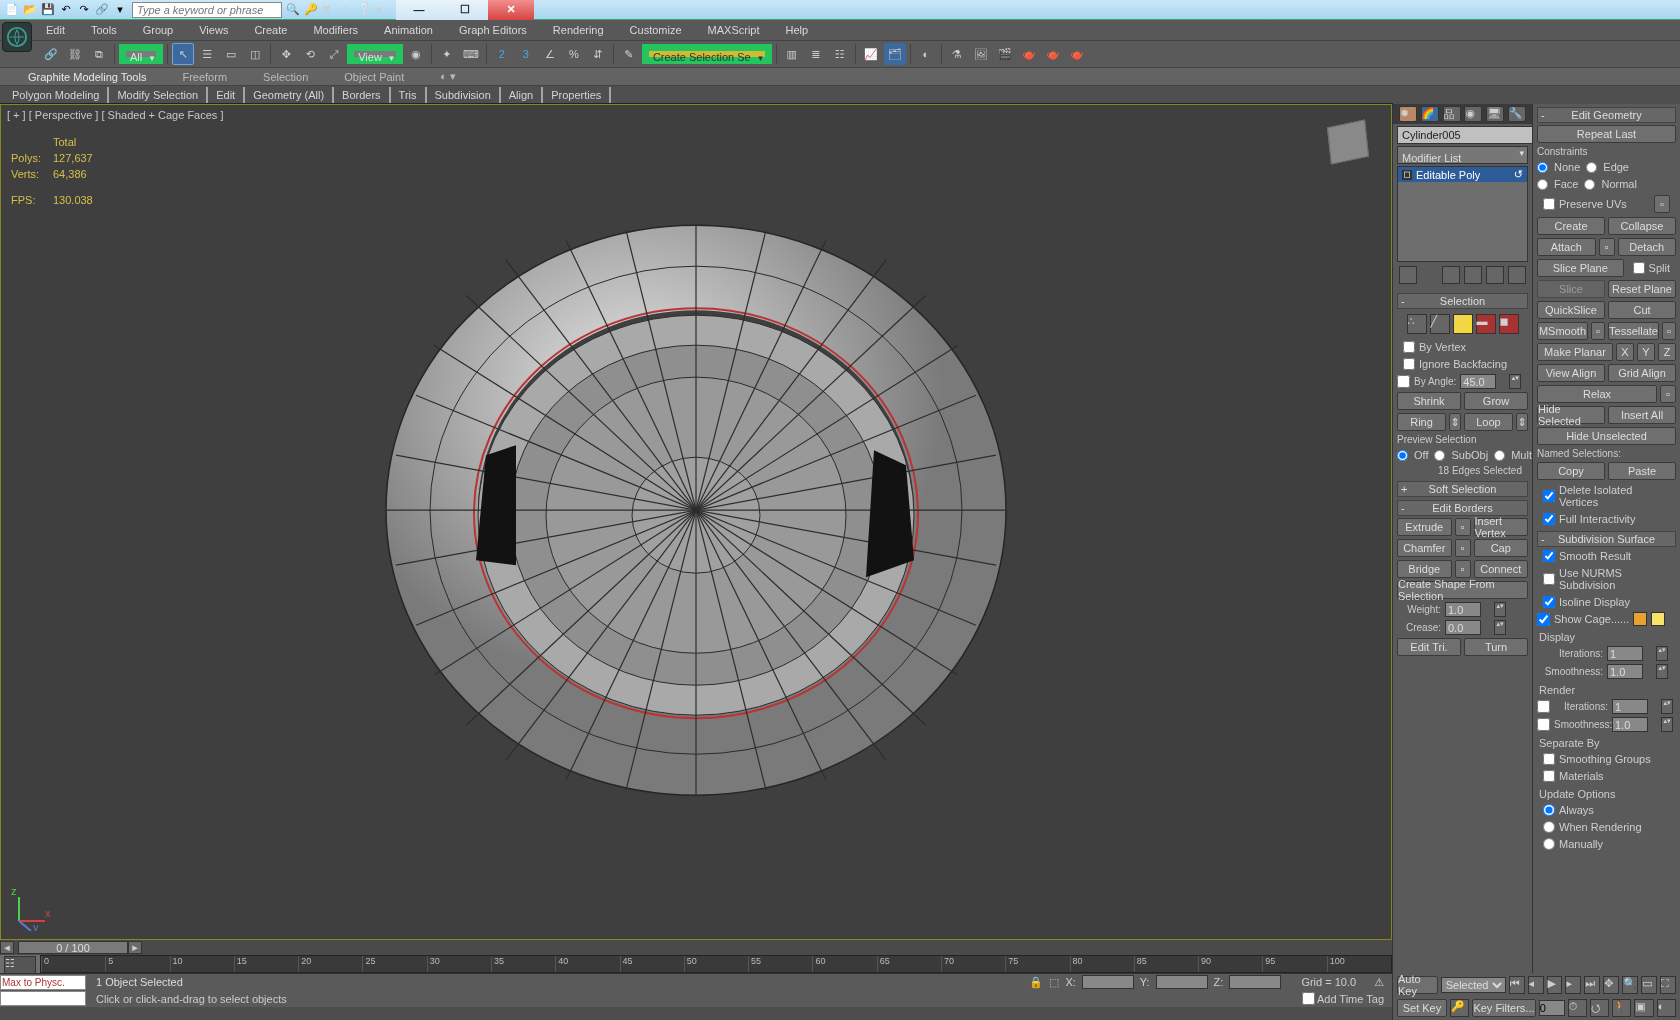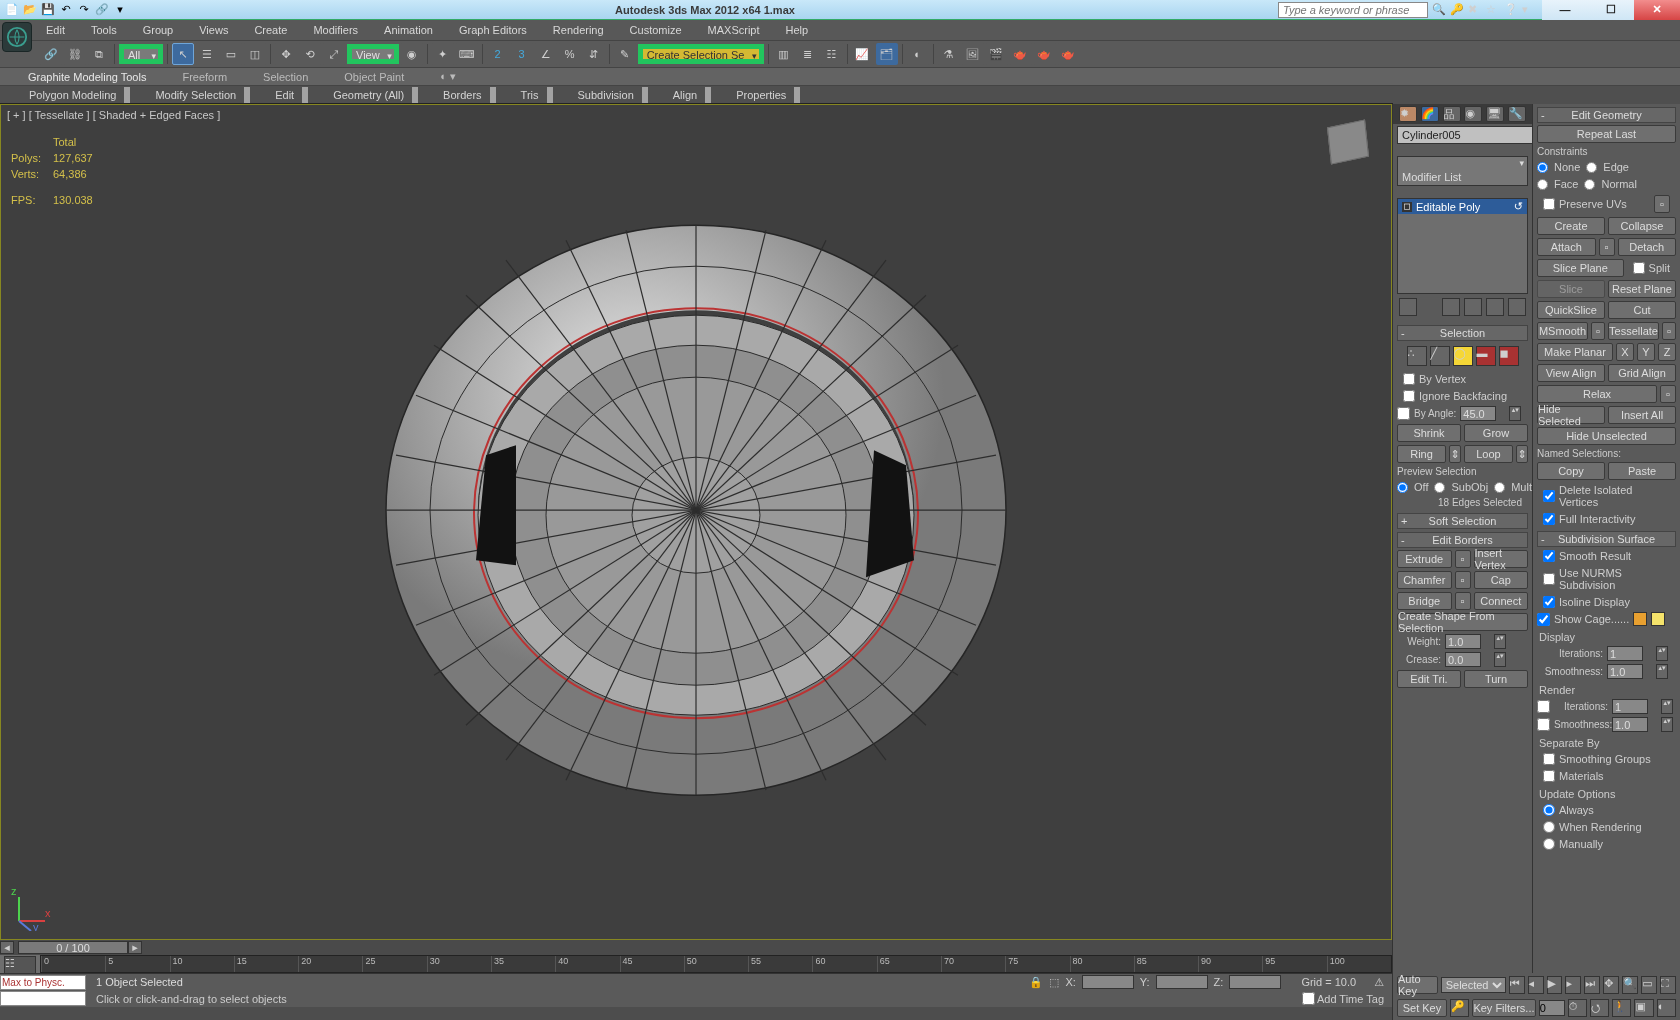--- a/index.html
+++ b/index.html
@@ -23,51 +23,51 @@
 .menubar { height:20px; background:#585858; display:flex; align-items:center; padding-left:34px; gap:2px; }
 .menubar span { color:#d8d8d8; padding:2px 12px; }
 .app-icon { position:absolute; left:2px; top:22px; width:30px; height:30px; background:#2c3a3a; border-radius:4px; border:1px solid #1a2626; z-index:5; display:flex; align-items:center; justify-content:center; }
 .app-icon svg { width:22px; height:22px; }
 
 
 .toolbar { height:28px; background:#5a5a5a; border-top:1px solid #444; border-bottom:1px solid #444; display:flex; align-items:center; padding-left:40px; gap:2px; }
 .tb-btn { width:22px; height:22px; border:1px solid transparent; background:#5a5a5a; display:flex; align-items:center; justify-content:center; border-radius:2px; }
 .tb-btn.active { background:#3d6a9e; border-color:#6fa5d8; }
 .tb-sep { width:1px; height:20px; background:#444; margin:0 2px; }
-.tb-dd { height:20px; background:#7a7a7a; border:5px solid #22c55e; color:#e0e0e0; padding:0 14px 0 4px; font-size:11px; min-width:44px; position:relative; }
+.tb-dd { height:20px; background:#7a7a7a; border:7px solid #22c55e; color:#e0e0e0; padding:0 14px 0 4px; font-size:11px; min-width:44px; position:relative; }
 .tb-dd::after { content:"▾"; position:absolute; right:2px; top:2px; font-size:9px; }
 .tb-dd.yellow { background:#d4b933; color:#333; }
 
 
 .ribbon { height:18px; background:#636363; display:flex; align-items:center; border-bottom:1px solid #444; }
 .ribbon .tab { padding:2px 18px; color:#bbb; }
 .ribbon .tab.active { color:#e8e8e8; }
 .ribbon2 { height:18px; background:#4f4f4f; display:flex; align-items:center; padding-left:4px; }
-.ribbon2 span { padding:2px 8px; color:#d4d4d4; border-right:6px solid #a3a3a3;margin-left:17px; }
+.ribbon2 span { padding:2px 8px; color:#d4d4d4; border-right:2px solid #a3a3a3; }
 
 
 .workspace { position:absolute; top:104px; left:0; right:288px; bottom:80px; background:#3f3f3f; border:1px solid #878720; outline:1px solid #222; }
 .vp-label { position:absolute; top:4px; left:6px; color:#c8c8c8; font-size:11px; }
 .stats { position:absolute; top:28px; left:8px; color:#d4c04a; font-size:11px; line-height:14px; }
 .stats th { text-align:left; padding-right:10px; font-weight:normal; }
 .axis-gizmo { position:absolute; bottom:8px; left:8px; }
 .view-cube { position:absolute; top:18px; right:24px; width:38px; height:38px; background:#bbb; border:1px solid #888; transform:skewY(-12deg) skewX(6deg); opacity:.6; }
 .donut-placeholder { position:absolute; left:50%; top:50%; transform:translate(-50%,-52%); }
 
 
 .right { position:absolute; top:104px; right:0; width:288px; bottom:0; display:flex; }
 .cmd-col { width:140px; background:#5a5a5a; display:flex; flex-direction:column; border-left:1px solid #333; }
 .geo-col { width:148px; background:#5a5a5a; display:flex; flex-direction:column; border-left:1px solid #333; overflow:hidden; }
 .panel-ico-row { height:20px; background:#4a4a4a; display:flex; align-items:center; justify-content:space-around; padding:0 4px; }
 .panel-ico-row.dark { background:#3a3a3a; }
 .pico { width:18px; height:16px; background:#666; border:1px solid #333; border-radius:2px; }
 .name-field { height:18px; display:flex; margin:2px 4px; }
 .name-field input { flex:1; background:#c0c0c0; border:1px solid #333; padding:0 4px; color:#222; }
 .name-field .swatch { width:18px; background:#111; border:1px solid #333; margin-left:2px; }
-.dd { height:28px; margin:10px 4px; background:#777; border:1px solid #333; padding:14px 4px; position:relative; color:#ddd; }
+.dd { height:18px; margin:0 4px; background:#777; border:1px solid #333; padding:5px 4px; position:relative; color:#ddd; }
 .dd::after { content:"▾"; position:absolute; right:3px; top:1px; font-size:9px; }
 .mod-stack { margin:2px 4px; height:96px; background:#6e6e6e; border:1px solid #333; }
 .mod-item { background:#2d5c99; color:#fff; padding:1px 4px; display:flex; align-items:center; gap:4px; }
 .stack-tools { height:22px; margin:0 4px 4px; background:#5a5a5a; display:flex; align-items:center; justify-content:space-between; gap:4px; padding:0 2px; }
 .stack-tools .sico { width:18px; height:18px; background:#666; border:1px solid #333; }
 .rollout-head { height:16px; background:#676767; border:1px solid #444; display:flex; align-items:center; justify-content:center; color:#ddd; margin:3px 4px 0; position:relative; }
 .rollout-head .pm { position:absolute; left:3px; top:1px; }
 .ro-body { padding:2px 4px; display:flex; flex-direction:column; gap:3px; }
 .subobj-row { display:flex; gap:3px; justify-content:center; padding:3px 0; }
 .so-btn { width:20px; height:20px; border:1px solid #333; background:#666; }
@@ -121,21 +121,20 @@
 <div class="titlebar">
   <div class="qat">
     <button>📄</button>
     <button>📂</button>
     <button>💾</button>
     <button>↶</button>
     <button>↷</button>
     <button>🔗</button>
     <button>▾</button>
   </div>
-  <div class="title">Autodesk 3ds Max 2012 x64     1.max</div>
   <div class="help-area">
     <input placeholder="Type a keyword or phrase" style="">
     <span class="help-icon">🔍</span>
     <span class="help-icon">🔑</span>
     <span class="help-icon">✖</span>
     <span class="help-icon">☆</span>
     <span class="help-icon">❔</span>
     <span class="help-icon">▾</span>
   </div>
   <div class="win-btns">
@@ -228,21 +227,21 @@
   <span>Edit</span>
   <span>Geometry (All)</span>
   <span>Borders</span>
   <span>Tris</span>
   <span>Subdivision</span>
   <span>Align</span>
   <span>Properties</span>
 </div>
 
 <div class="workspace">
-  <div class="vp-label">[ + ] [ Tessellate ] [ Shaded + Edged Faces ]</div>
+  <div class="vp-label">[ + ] [ Perspective ] [ Shaded + Cage Faces ]</div>
   <table class="stats">
     <tbody>
         <tr>
           <th></th>
           <th>Total</th>
         </tr>
     <tr>
           <th>Polys:</th>
           <td>127,637</td>
         </tr>

